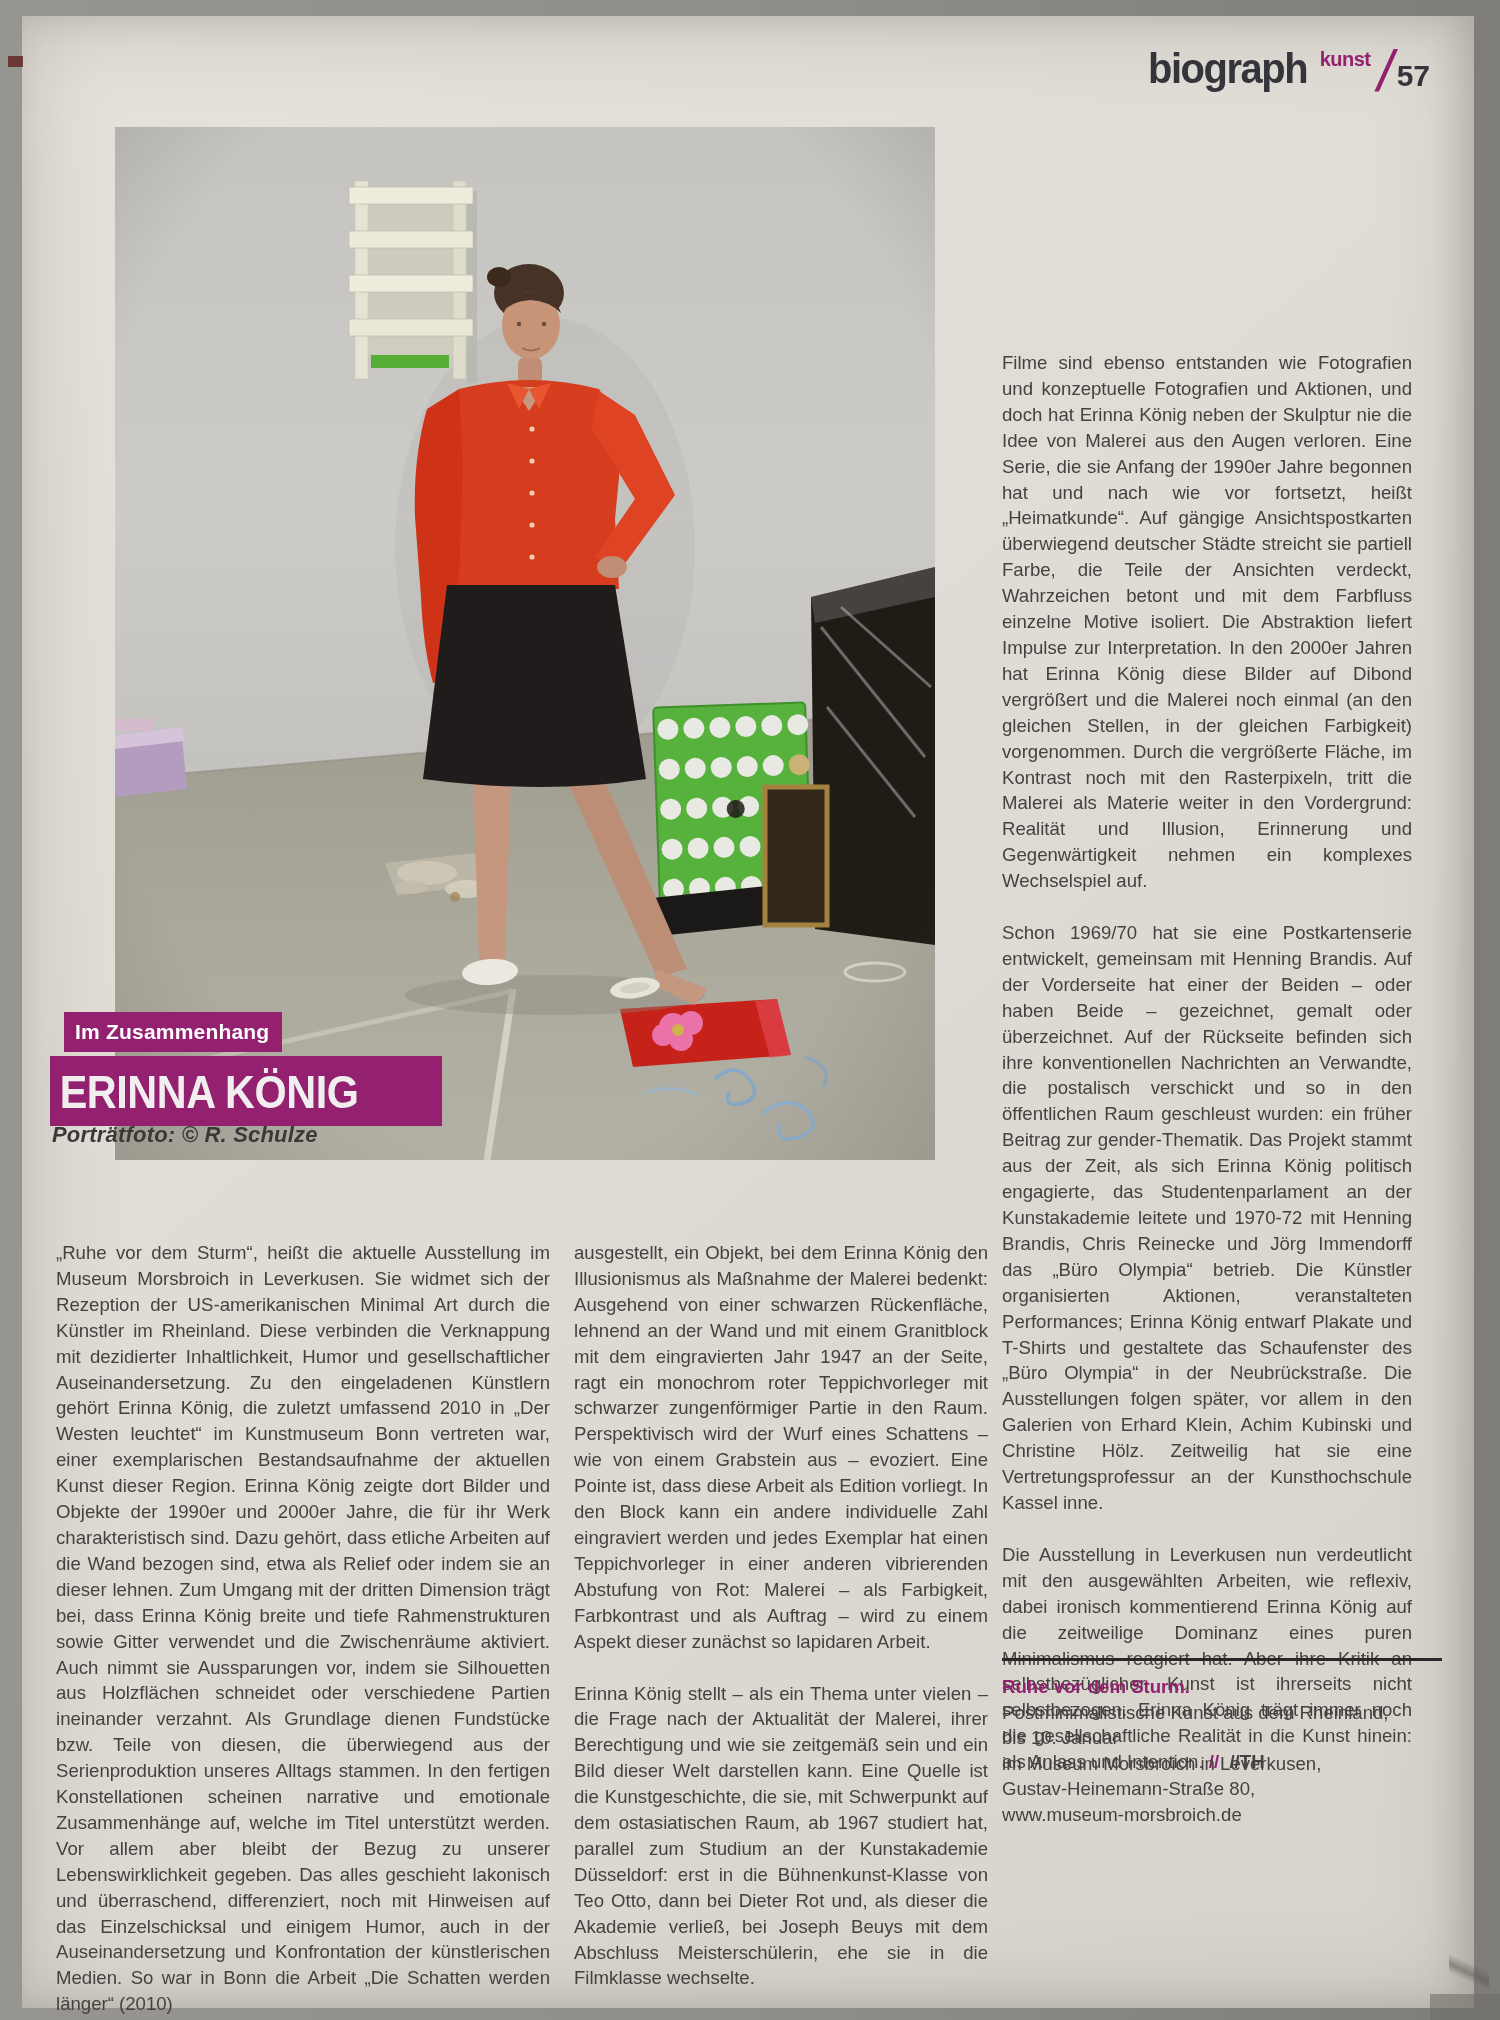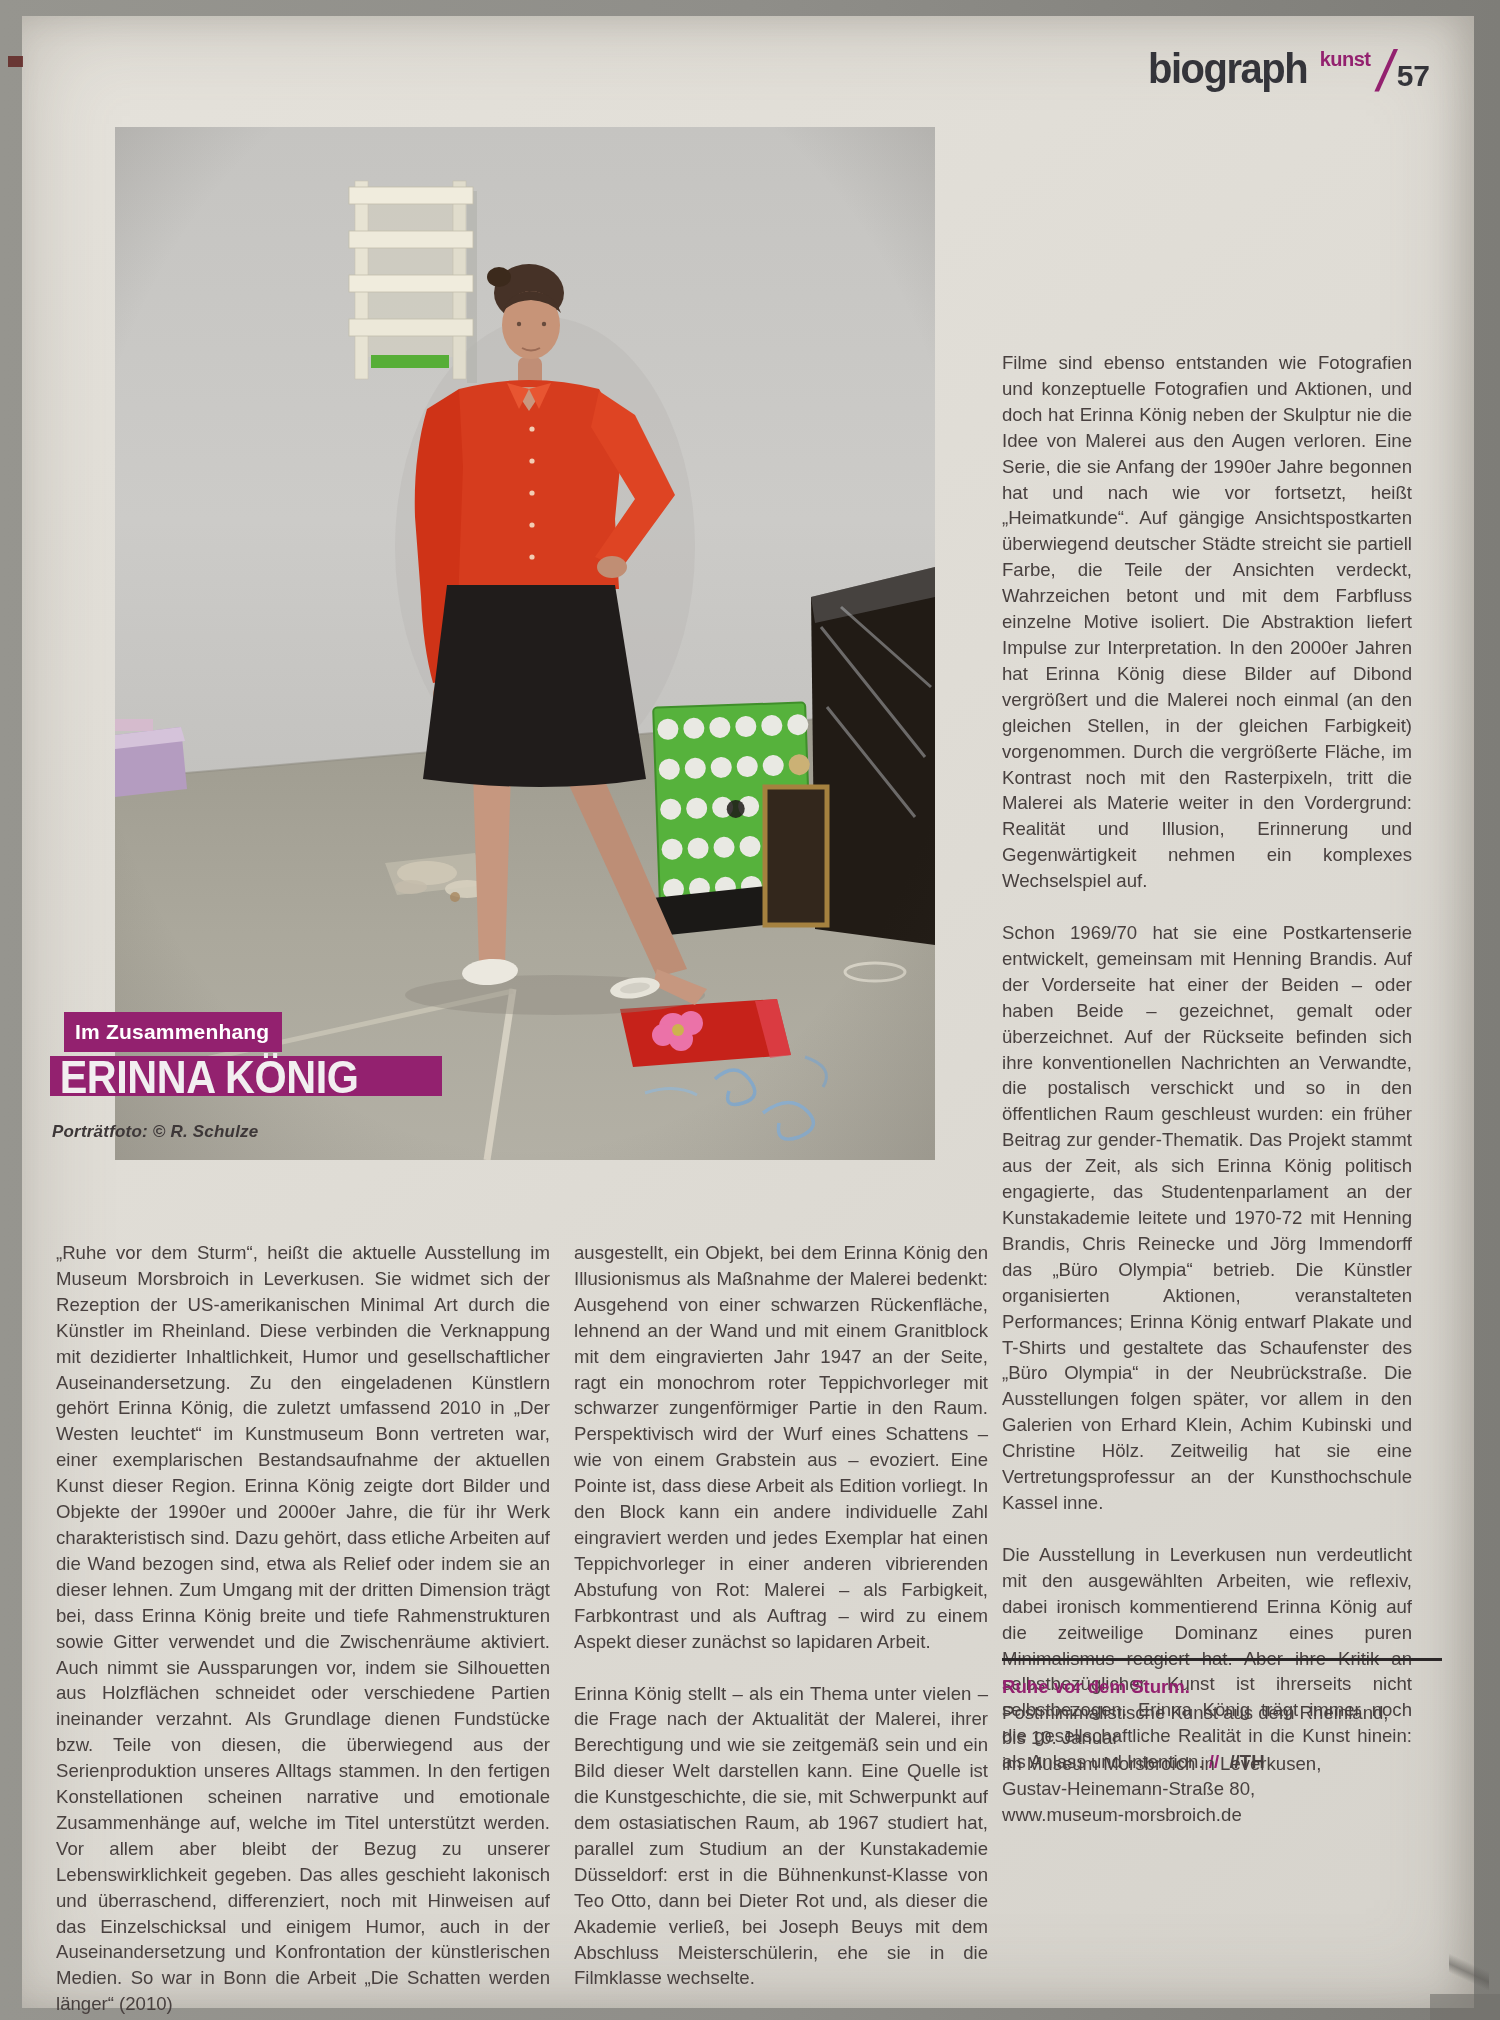--- a/index.html
+++ b/index.html
@@ -21,25 +21,25 @@
   .section{font-size:20px;font-weight:bold;color:var(--accent,#93216f);margin:1px 0 0 4px;letter-spacing:-.5px;line-height:1;}
   .slash{font-size:58px;font-weight:300;color:var(--accent,#93216f);line-height:.78;margin:0 3px 0 7px;
          transform:skewX(-10deg);}
   .pageno{font-size:30px;font-weight:bold;color:var(--header-dark,#34343a);margin-top:13px;line-height:1;}
   
   .photo{position:absolute;left:115px;top:127px;width:820px;height:1033px;z-index:1;display:block;}
   
   .kicker{position:absolute;left:64px;top:1012px;z-index:4;background:var(--accent,#93216f);
           color:#fff;font-weight:bold;font-size:21px;line-height:1;padding:9px 13px 10px 11px;letter-spacing:.2px;}
   .headline-band{position:absolute;left:50px;top:1056px;z-index:4;background:var(--accent,#93216f);
-          width:392px;height:40px;display:flex;align-items:center;}
+          width:392px;height:70px;display:flex;align-items:center;}
   .headline-band .hl{color:#f2eef0;font-weight:bold;font-size:47px;letter-spacing:-.5px;white-space:nowrap;
           transform:scaleX(.88);transform-origin:left center;padding-left:11px;}
   .credit{position:absolute;left:52px;top:1122px;z-index:4;font-style:italic;font-weight:bold;
-          font-size:17px;color:#3d3738;letter-spacing:.2px;}
+          font-size:22px;color:#3d3738;letter-spacing:.2px;}
   
   .col{position:absolute;z-index:2;text-align:justify;color:var(--body-text,#48403f);
        font-size:18.6px;line-height:25.9px;}
   .col p{margin:0 0 26px 0;}
   .col p:last-child{margin-bottom:0;}
   .col-left{left:56px;top:1240px;width:494px;}
   .col-middle{left:574px;top:1240px;width:414px;}
   .col-right{left:1002px;top:350px;width:410px;}
   .end-mark{color:var(--accent,#93216f);font-weight:bold;}
   .author-mark{color:var(--body-text,#48403f);font-weight:bold;}

